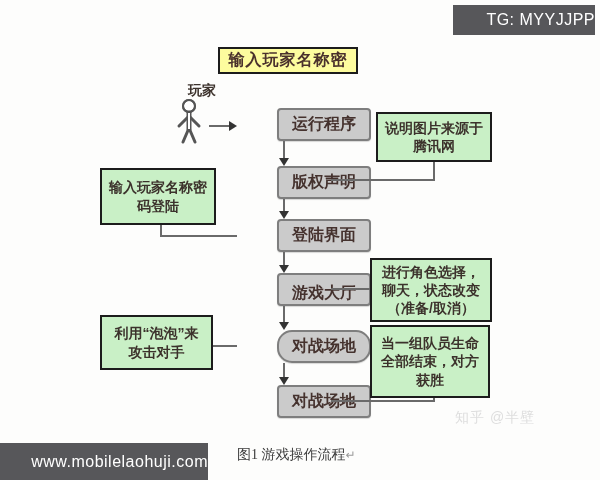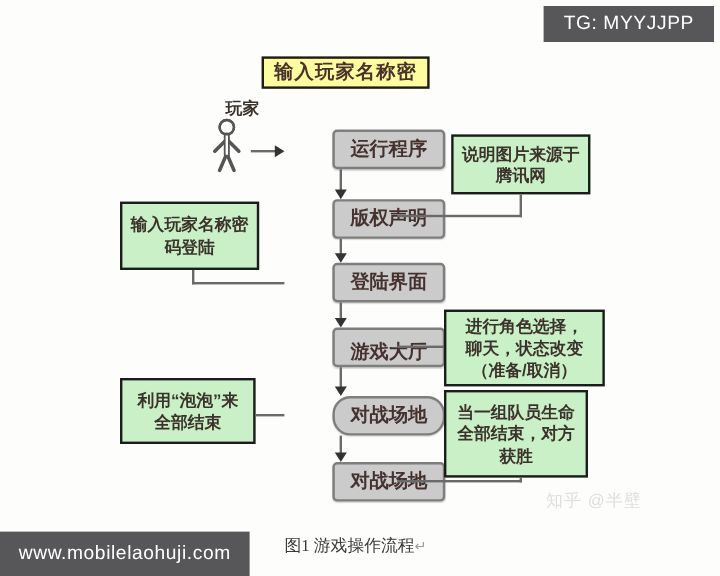--- a/index.html
+++ b/index.html
@@ -1,21 +1,21 @@
 <!DOCTYPE html>
 <html><head>
 <meta charset="utf-8">
 <style>
   html,body{margin:0;padding:0;background:#ffffff;}
   #canvas{position:relative;width:600px;height:480px;background:#fdfdfc;overflow:hidden;
           font-family:"Liberation Sans", sans-serif;}
   .abs{position:absolute;box-sizing:border-box;}
 
   
-  .darkbar{background:#57575a;color:#ffffff;display:flex;align-items:center;justify-content:center;
+  .darkbar{background:#57575a;color:#ffffff;display:flex;align-items:center;justify-content:flex-end;
            font-size:16px;letter-spacing:.5px;}
 
   
   .title-box{background:#fdfc9e;border:2px solid #1c1c1c;display:flex;align-items:center;justify-content:center;
              font-size:16px;font-weight:bold;color:#4a312c;letter-spacing:1px;}
 
   
   .step{left:237px;width:94px;height:33px;background:#cbcbcb;border:2px solid #7e7e7e;border-radius:4px;
         display:flex;align-items:center;justify-content:center;font-size:16px;font-weight:bold;color:#45322e;
         box-shadow:0 1px 1px rgba(0,0,0,.15);margin-left:40px;}
@@ -99,28 +99,28 @@
   <div class="abs arrow-down" style="left:279px;top:377px;"></div>
 
   <div class="abs note" style="left:376px;top:112px;width:116px;height:50px;">
     <span>说明图片来源于
 腾讯网</span>
   </div>
   <div class="abs note" style="left:100px;top:168px;width:116px;height:57px;">
     <span>输入玩家名称密
 码登陆</span>
   </div>
-  <div class="abs note" style="left:370px;top:258px;width:134px;height:64px;text-align:center;">
+  <div class="abs note" style="left:370px;top:258px;width:122px;height:64px;text-align:center;">
     <span>进行角色选择，
 聊天，状态改变
 （准备/取消）</span>
   </div>
   <div class="abs note" style="left:100px;top:315px;width:113px;height:55px;">
     <span>利用“泡泡”来
-全部结束</span>
+攻击对手</span>
   </div>
   <div class="abs note" style="left:370px;top:325px;width:120px;height:73px;">
     <span>当一组队员生命
 全部结束，对方
 获胜</span>
   </div>
 
   <div class="abs line" style="left:433px;top:162px;width:2px;height:19px;"></div>
   <div class="abs line" style="left:331px;top:179px;width:104px;height:2px;"></div>
 

